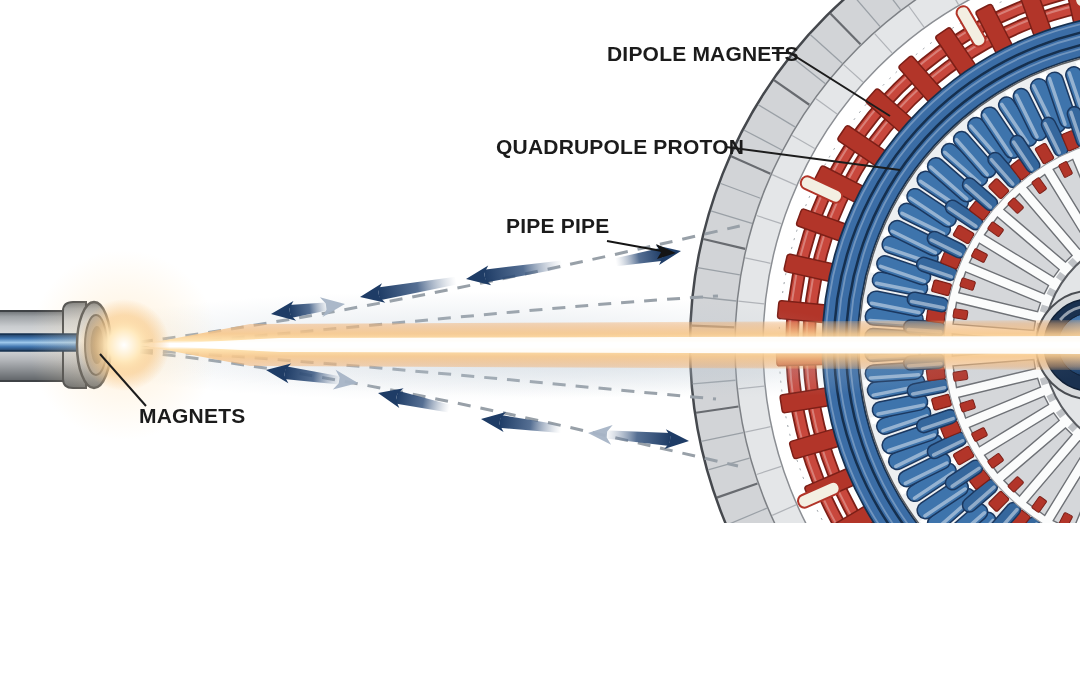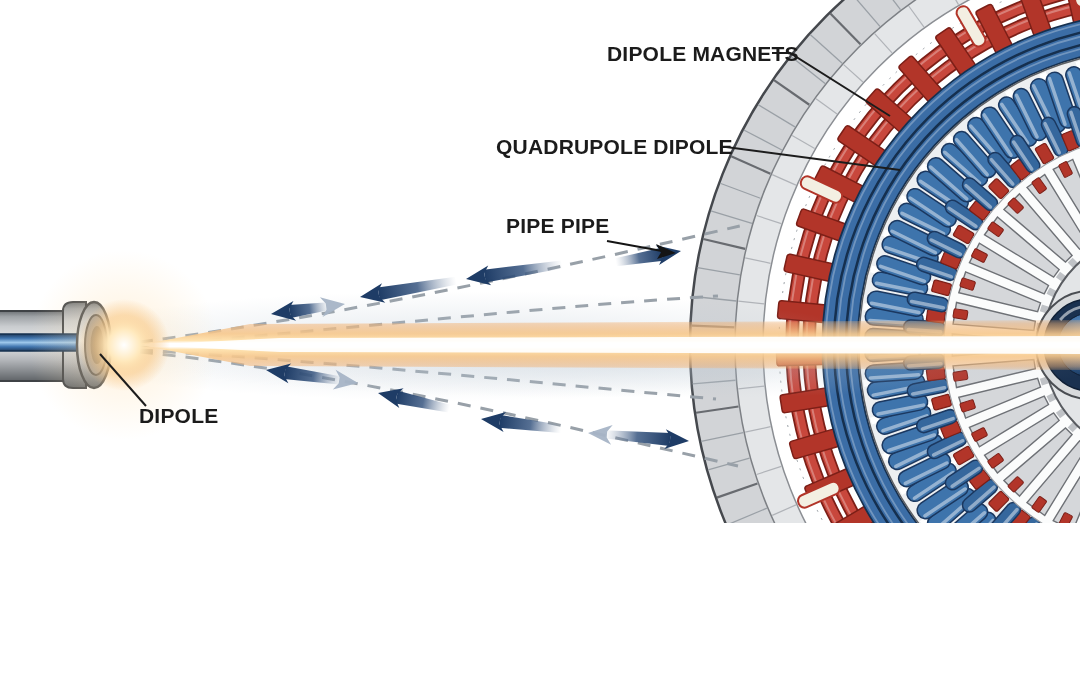--- a/index.html
+++ b/index.html
@@ -653,16 +653,16 @@
     <g id="gLead">
         <path d="M772,53 L790,53 L890,116" fill="none" stroke="#1c1c1c" stroke-width="2"></path>
         <path d="M726,147 L900,170" fill="none" stroke="#1c1c1c" stroke-width="2"></path>
         <path d="M100,354 L146,406" fill="none" stroke="#1c1c1c" stroke-width="2"></path>
         <line x1="607" y1="241" x2="662" y2="251" stroke="#141414" stroke-width="2"></line>
         <polygon points="676,253 656,244 661,252.5 657,259" fill="#141414"></polygon>
       </g>
   </svg>
 
   <div class="lbl" style="left:607px;top:43px">DIPOLE MAGNETS</div>
-  <div class="lbl" style="left:496px;top:136px">QUADRUPOLE DIPOLE</div>
+  <div class="lbl" style="left:496px;top:136px">QUADRUPOLE PROTON</div>
   <div class="lbl" style="left:506px;top:215px">PIPE PIPE</div>
-  <div class="lbl" style="left:139px;top:405px">DIPOLE</div>
+  <div class="lbl" style="left:139px;top:405px">MAGNETS</div>
 </div>
 
 </body></html>

